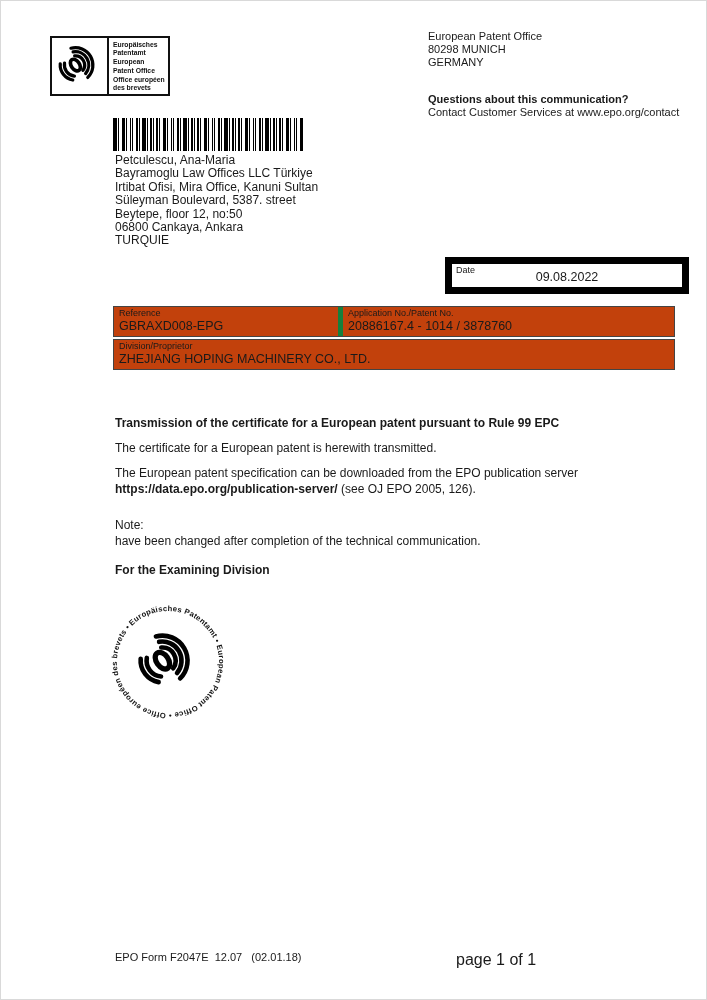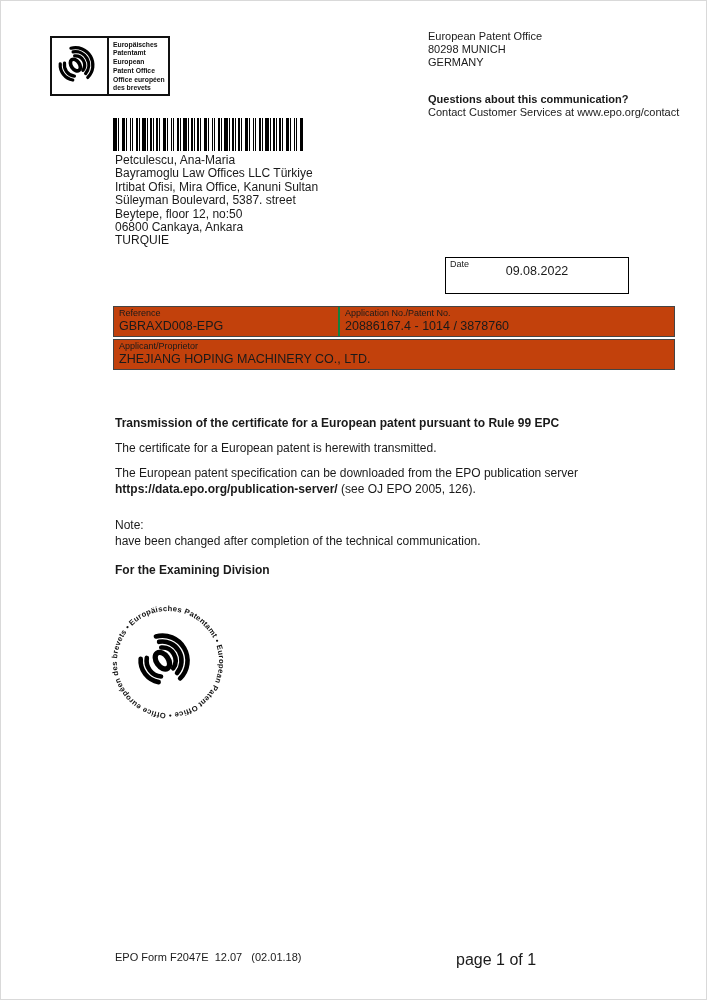--- a/index.html
+++ b/index.html
@@ -65,42 +65,42 @@
 
   
   .recipient {
     position: absolute; left: 115px; top: 154px;
     font-size: 12px; line-height: 13.4px;
   }
 
   
   .date-box {
     position: absolute; left: 445px; top: 257px;
-    width: 184px; height: 37px;
-    border: 1px solid #000000;
+    width: 244px; height: 37px;
+    border: 7px solid #000000;
   }
   .date-box .label {
     position: absolute; left: 4px; top: 1px;
     font-size: 9px;
   }
   .date-box .value {
     position: absolute; left: 0; right: 0; top: 6px;
     text-align: center; font-size: 12.5px;
   }
 
   
   .ref-table {
     position: absolute; left: 113px; top: 306px;
     width: 562px;
   }
   .ref-row { border: 1px solid #444; display: flex; background: #c2410c; }
   .ref-row + .ref-row { margin-top: 2px; }
   .ref-cell { padding: 1px 5px 3px 5px; }
   .ref-cell.c1 { width: 224px; }
-  .ref-cell.c2 { flex: 1; border-left: 2px solid #15803d; }
+  .ref-cell.c2 { flex: 1; border-left: 5px solid #15803d; }
   .ref-label { font-size: 9px; line-height: 11px; }
   .ref-value { font-size: 12.5px; line-height: 14px; }
 
   
   .body-text {
     position: absolute; left: 115px; top: 416px;
     width: 566px; font-size: 12px; line-height: 15.5px;
   }
   .subject { font-weight: 700; }
   .para1 { margin-top: 9px; }
@@ -185,21 +185,21 @@
         <div class="ref-label">Reference</div>
         <div class="ref-value">GBRAXD008-EPG</div>
       </div>
       <div class="ref-cell c2">
         <div class="ref-label">Application No./Patent No.</div>
         <div class="ref-value">20886167.4 - 1014 / 3878760</div>
       </div>
     </div>
     <div class="ref-row">
       <div class="ref-cell" style="flex:1">
-        <div class="ref-label">Applicant/Proprietor</div>
+        <div class="ref-label">Division/Proprietor</div>
         <div class="ref-value">ZHEJIANG HOPING MACHINERY CO., LTD.</div>
       </div>
     </div>
   </div>
 
   <div class="body-text">
     <div class="subject">Transmission of the certificate for a European patent pursuant to Rule 99 EPC</div>
     <div class="para1">The certificate for a European patent is herewith transmitted.</div>
     <div class="para2">
       <div>The European patent specification can be downloaded from the EPO publication server</div>

